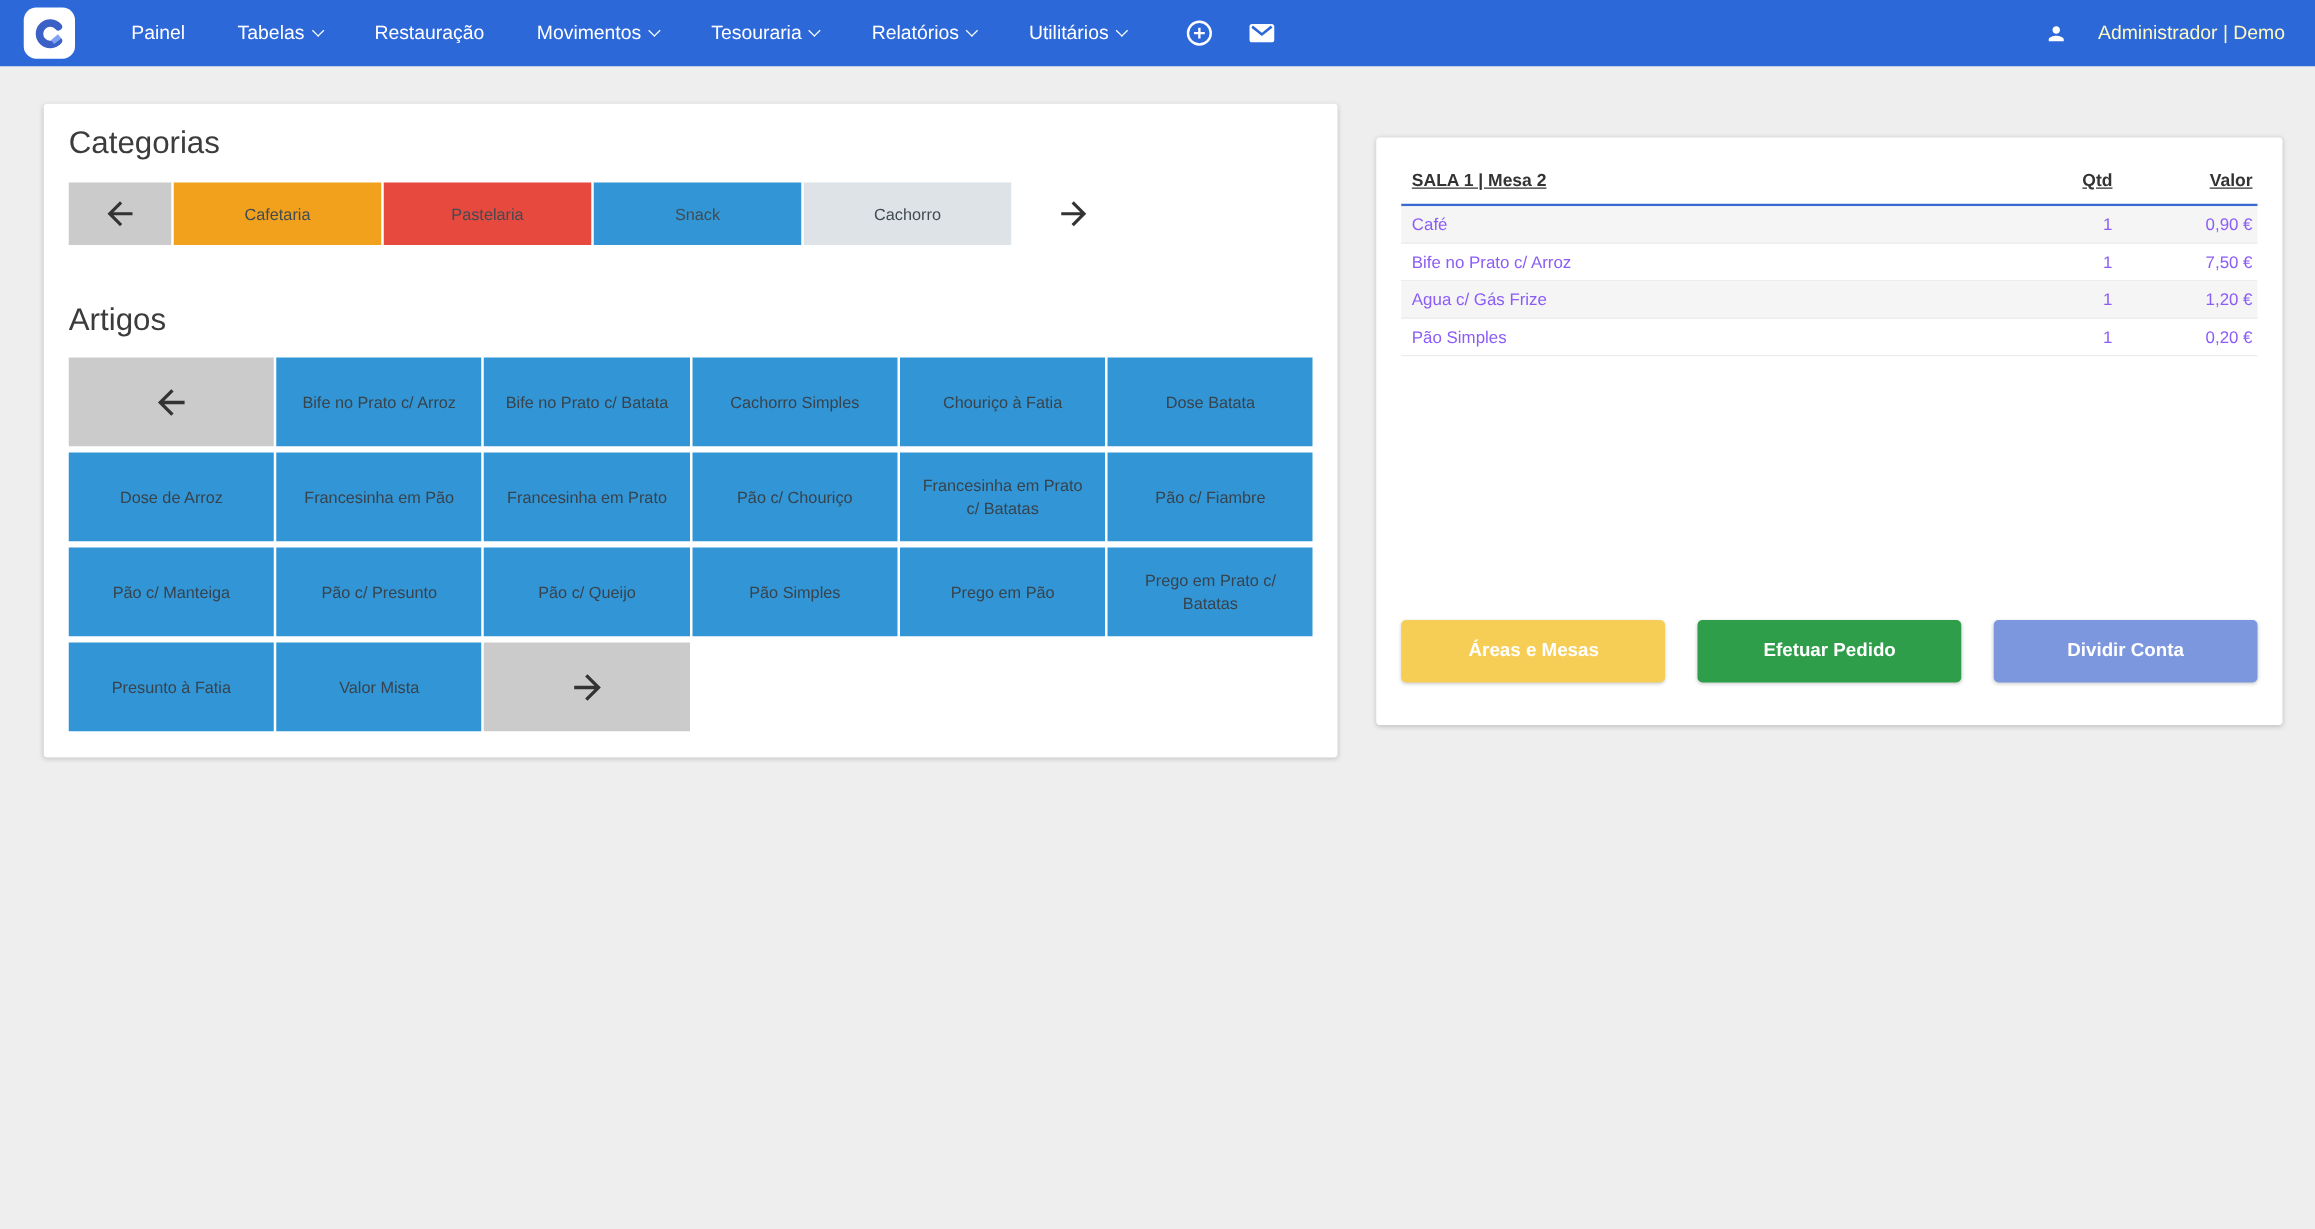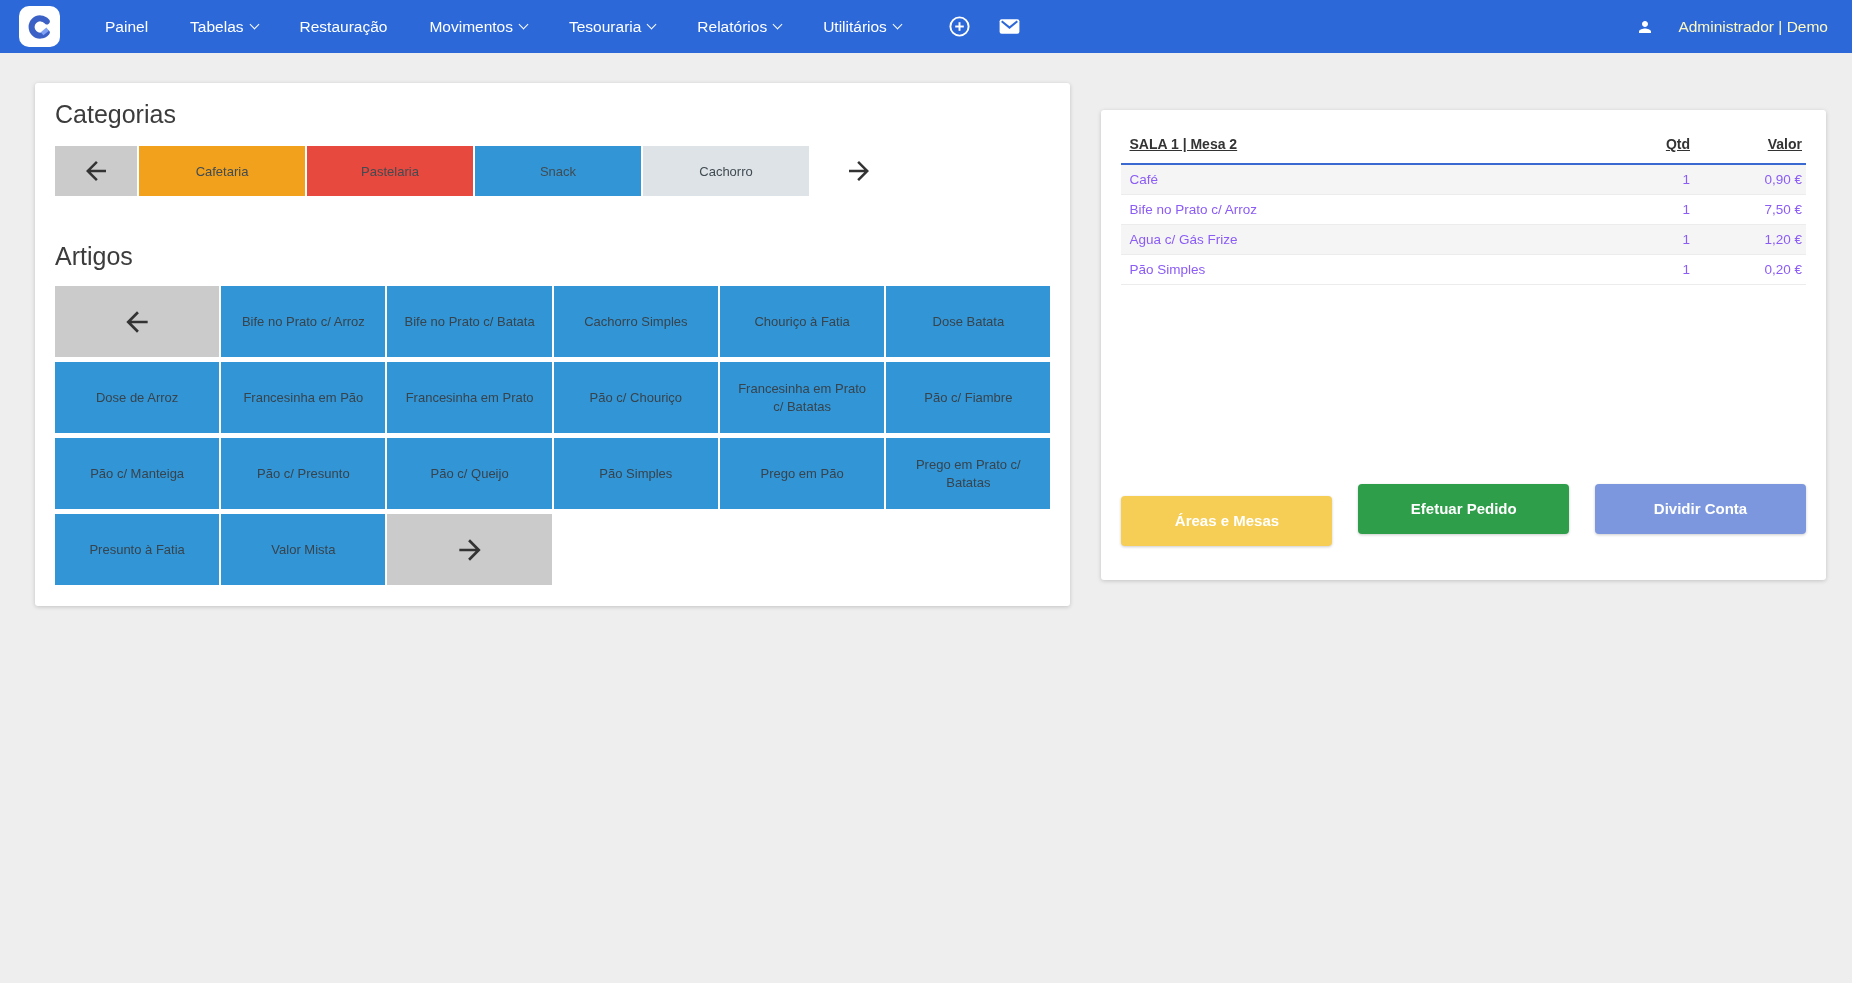--- a/index.html
+++ b/index.html
@@ -205,19 +205,19 @@
           <span class="col-qty">1</span>
           <span class="col-val">1,20 €</span>
         </div>
         <div class="order-row">
           <span class="col-name">Pão Simples</span>
           <span class="col-qty">1</span>
           <span class="col-val">0,20 €</span>
         </div>
       </div>
     <div class="order-actions" id="order-actions">
-        <button class="action-btn" style="background: rgb(246, 206, 85); margin-top: 12px;">Áreas e Mesas</button>
+        <button class="action-btn" style="background: rgb(246, 206, 85);">Áreas e Mesas</button>
         <button class="action-btn" style="background: rgb(47, 158, 74);">Efetuar Pedido</button>
         <button class="action-btn" style="background: rgb(125, 151, 222);">Dividir Conta</button>
       </div>
   </aside>
 
 </main>
 
 </body></html>

